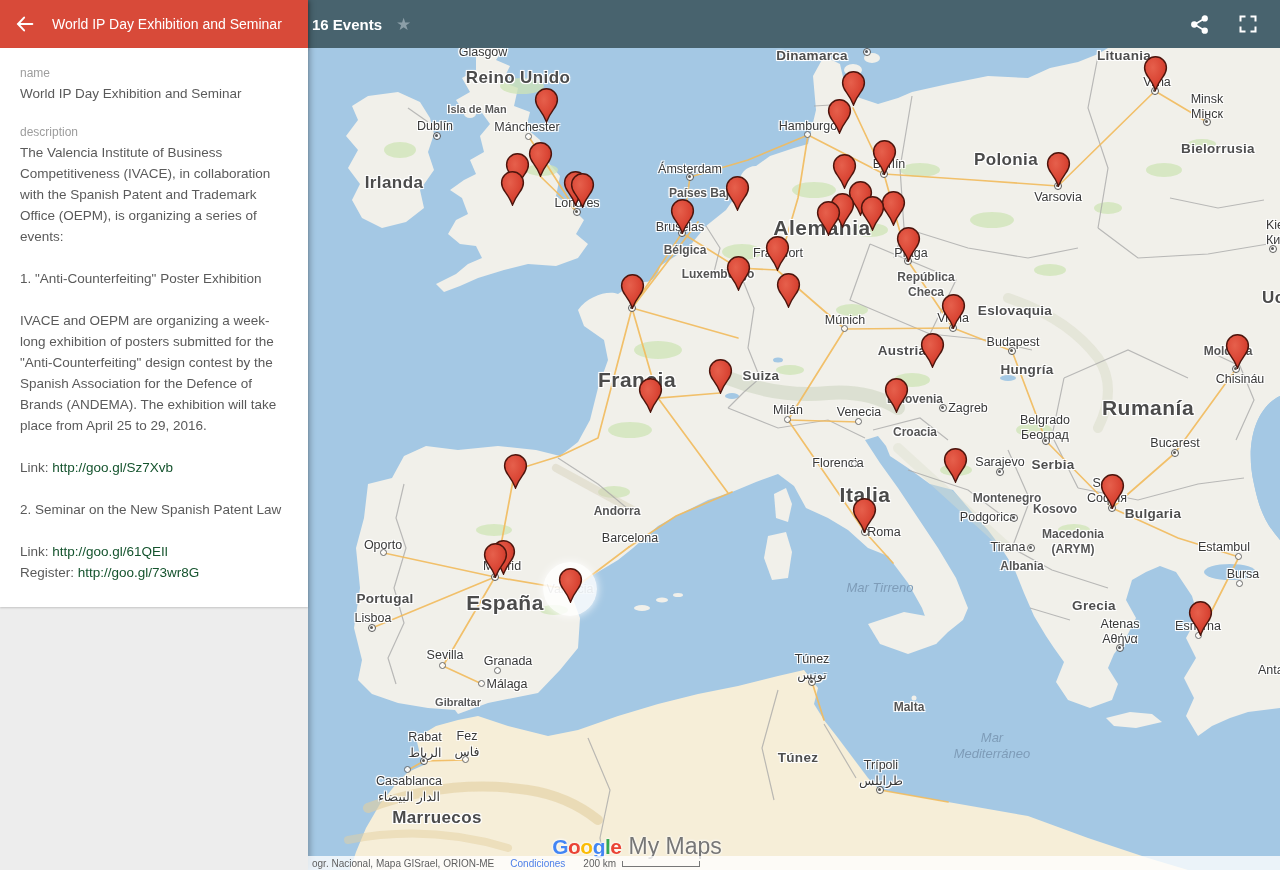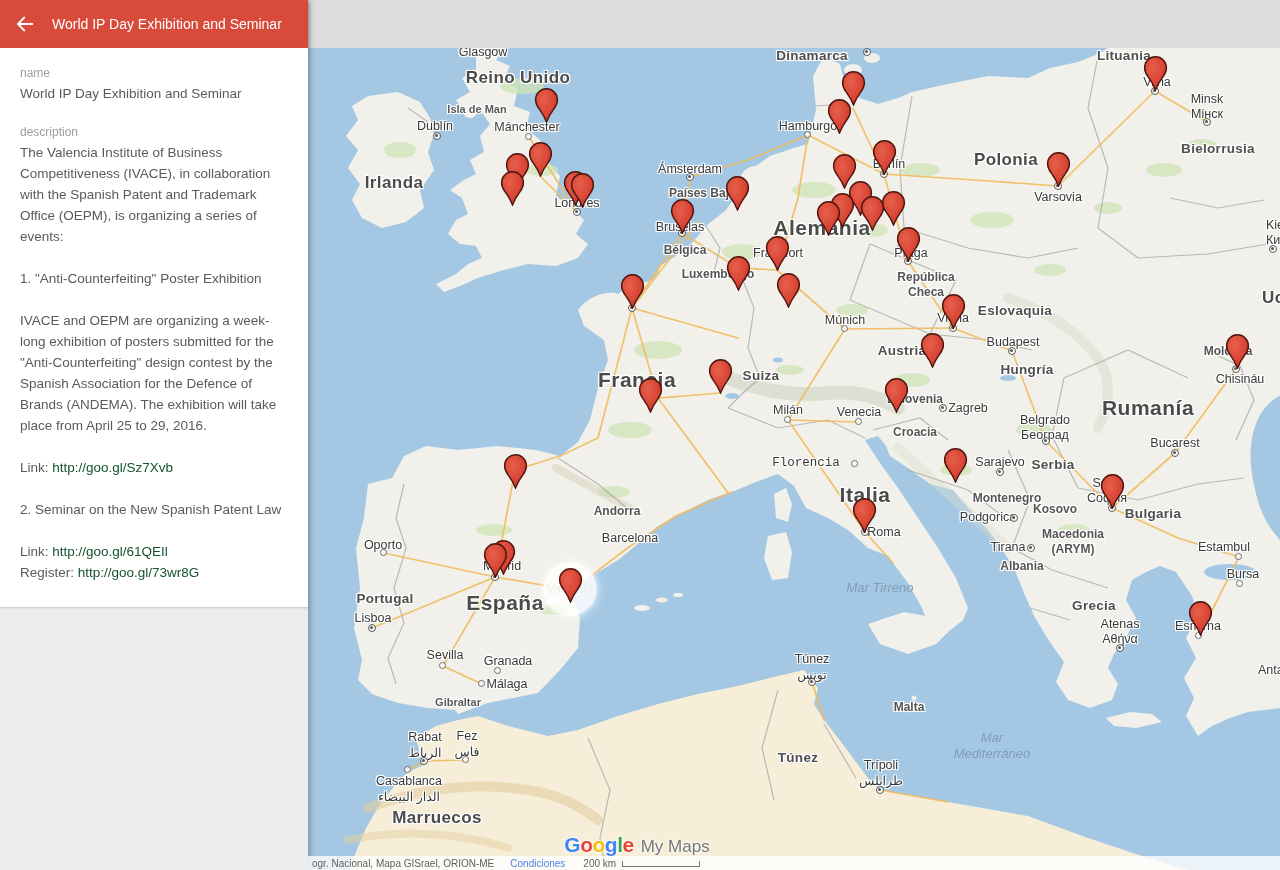--- a/index.html
+++ b/index.html
@@ -53,34 +53,57 @@
                     border-radius:50%;background:#4a4a4a;}
   .city-dot{width:5px;height:5px;border:1.5px solid #555;opacity:.85;}
 
   .map-pin{position:absolute;width:25px;height:35px;cursor:pointer;}
   #halo{position:absolute;border-radius:50%;background:rgba(255,255,255,.82);
         box-shadow:0 0 10px rgba(255,255,255,.9);z-index:80;}
 
   #logo{position:absolute;z-index:500;white-space:nowrap;transform:translateX(-50%);
         text-shadow:0 0 3px #fff,0 0 3px #fff;}
   #logo .g-letter{font-size:21px;font-weight:bold;letter-spacing:-.5px;}
-  #logo-suffix{font-size:17px;color:#767676;margin-left:7px;}
+  #logo-suffix{font-size:23px;color:#767676;margin-left:7px;}
 
   #attribution{position:absolute;left:0;right:0;bottom:0;height:14px;z-index:510;
                background:rgba(255,255,255,.78);display:flex;align-items:center;
                font-size:10px;color:#5f5f5f;padding-left:4px;}
   #attr-terms{color:#4c7fe8;margin-left:16px;cursor:pointer;text-decoration:none;}
   #scalebar{display:flex;align-items:flex-end;margin-left:18px;gap:6px;}
   #scale-line{display:inline-block;width:76px;height:5px;border:1px solid #777;border-top:none;margin-bottom:2px;}
 </style>
 </head>
 <body>
 
 <div id="app">
 
+  <div id="topbar">
+    <span id="topbar-title">16 Events</span>
+    <span id="topbar-star">★</span>
+    <div id="topbar-actions">
+      <svg width="21" height="21" viewBox="0 0 24 24">
+        <g stroke="#fff" stroke-width="1.8" fill="#fff">
+          <line x1="8.3" y1="10.8" x2="15.9" y2="6.3"></line>
+            <line x1="8.3" y1="13.2" x2="15.9" y2="17.7"></line>
+          <circle cx="18" cy="5" r="2.7"></circle>
+            <circle cx="6" cy="12" r="2.7"></circle>
+            <circle cx="18" cy="19" r="2.7"></circle>
+        </g>
+      </svg>
+      <svg width="20" height="20" viewBox="0 0 24 24">
+        <g stroke="#fff" stroke-width="2.4" fill="none">
+          <path d="M3,9 V3 H9"></path>
+            <path d="M15,3 H21 V9"></path>
+            <path d="M21,15 V21 H15"></path>
+            <path d="M9,21 H3 V15"></path>
+        </g>
+      </svg>
+    </div>
+  </div>
 
   <div id="map">
     <svg id="map-svg" viewBox="0 0 972 822" preserveAspectRatio="none">
       <defs>
         <radialGradient id="pinGrad" cx="38%" cy="32%" r="75%">
           <stop offset="0%" stop-color="#e6604c"></stop>
             <stop offset="60%" stop-color="#da4635"></stop>
             <stop offset="100%" stop-color="#bf3626"></stop>
         </radialGradient>
       </defs>
@@ -292,21 +315,21 @@
         <div class="maplabel k-city" style="left: 932px; top: 331px;"><span>Chisináu</span></div>
         <div class="maplabel k-city" style="left: 799px; top: 442px;"><span>Sofía</span><span class="l2">София</span></div>
         <div class="maplabel k-city" style="left: 680px; top: 469px;"><span>Podgorica</span></div>
         <div class="maplabel k-city" style="left: 700px; top: 499px;"><span>Tirana</span></div>
         <div class="maplabel k-city" style="left: 812px; top: 583px;"><span>Atenas</span><span class="l2">Αθήνα</span></div>
         <div class="maplabel k-city" style="left: 890px; top: 578px;"><span>Esmirna</span></div>
         <div class="maplabel k-city" style="left: 935px; top: 526px;"><span>Bursa</span></div>
         <div class="maplabel k-city" style="left: 916px; top: 499px;"><span>Estambul</span></div>
         <div class="maplabel k-city anchor-l" style="left: 950px; top: 622px;"><span>Antalya</span></div>
         <div class="maplabel k-city" style="left: 576px; top: 484px;"><span>Roma</span></div>
-        <div class="maplabel k-city" style="left: 498px; top: 415px; font-family: Liberation Mono, monospace;"><span>Florencia</span></div>
+        <div class="maplabel k-city" style="left: 530px; top: 415px;"><span>Florencia</span></div>
         <div class="maplabel k-city" style="left: 194px; top: 518px;"><span>Madrid</span></div>
         <div class="maplabel k-city faded" style="left: 262px; top: 541px;"><span>Valencia</span></div>
         <div class="maplabel k-city" style="left: 322px; top: 490px;"><span>Barcelona</span></div>
         <div class="maplabel k-city" style="left: 65px; top: 570px;"><span>Lisboa</span></div>
         <div class="maplabel k-city" style="left: 75px; top: 497px;"><span>Oporto</span></div>
         <div class="maplabel k-city" style="left: 137px; top: 607px;"><span>Sevilla</span></div>
         <div class="maplabel k-city" style="left: 200px; top: 613px;"><span>Granada</span></div>
         <div class="maplabel k-city" style="left: 199px; top: 636px;"><span>Málaga</span></div>
         <div class="maplabel k-city" style="left: 117px; top: 697px;"><span>Rabat</span><span class="l2">الرباط</span></div>
         <div class="maplabel k-city" style="left: 159px; top: 696px;"><span>Fez</span><span class="l2">فاس</span></div>

